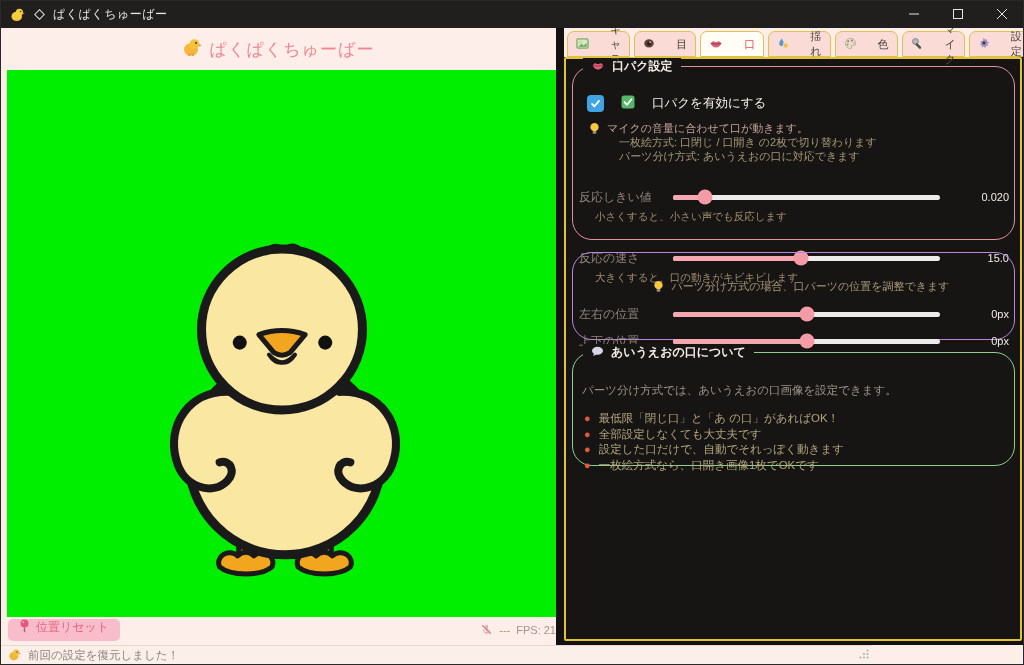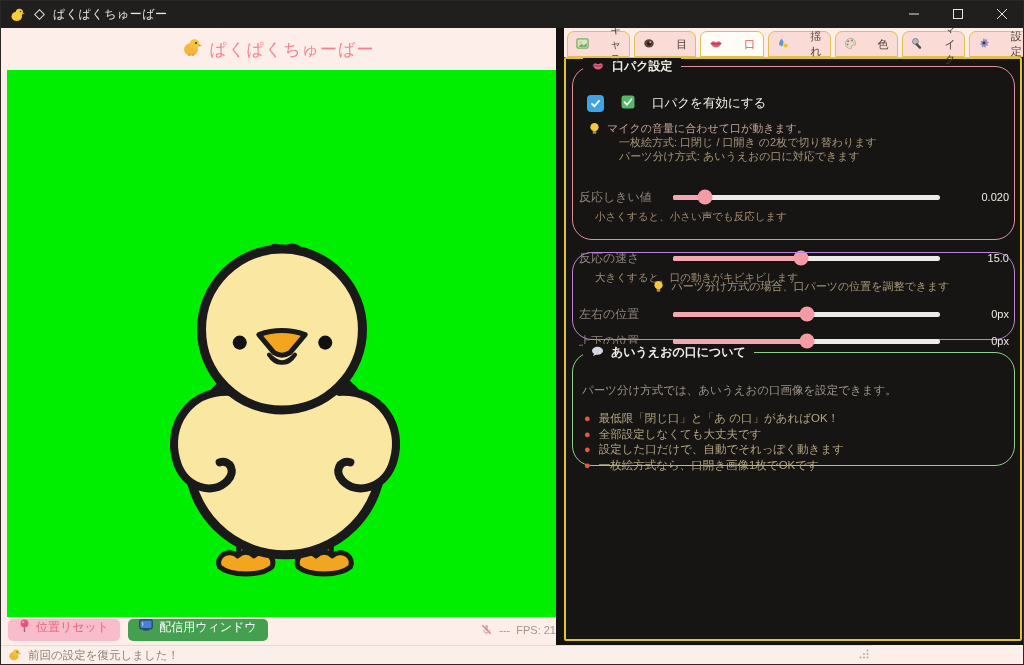--- a/index.html
+++ b/index.html
@@ -168,30 +168,20 @@
 <div class="btnrow">
   <button class="btn btn-reset">
     <span>
       <svg width="11" height="14" viewBox="0 0 12 16">
           <circle cx="6" cy="5" r="4.5" fill="#e75480"></circle>
           <circle cx="4.6" cy="3.6" r="1.3" fill="#ff9ebc"></circle>
           <path d="M6,9.5 L6,15" stroke="#9a6a74" stroke-width="1.6"></path>
         </svg>
     </span>
     <span>位置リセット</span>
-  </button>
-  <button class="btn btn-stream">
-    <span>
-      <svg width="14" height="12" viewBox="0 0 14 12">
-          <rect x="0.8" y="0.8" width="12.4" height="9" rx="1.5" fill="#4a80d4" stroke="#1e3c6a" stroke-width="1.2"></rect>
-          <path d="M3,3 Q5,5 3,7" stroke="#bcd4f2" fill="none" stroke-width="1"></path>
-          <rect x="4" y="10.3" width="6" height="1.3" rx=".6" fill="#1e3c6a"></rect>
-        </svg>
-    </span>
-    <span>配信用ウィンドウ</span>
   </button>
 </div>
 
 <div class="fpsbox">
   <span>
     <svg width="13" height="13" viewBox="0 0 14 14">
         <rect x="5.6" y="2" width="3" height="6.5" rx="1.5" fill="#c8bcb4"></rect>
         <path d="M3.8,7 q0,3.4 3.2,3.4 q3.2,0 3.2,-3.4 M7,10.4 L7,12.5" stroke="#c8bcb4" fill="none" stroke-width="1.2"></path>
         <path d="M2.5,2.5 L11.5,11.5" stroke="#e87c9a" stroke-width="1.6"></path>
       </svg>

